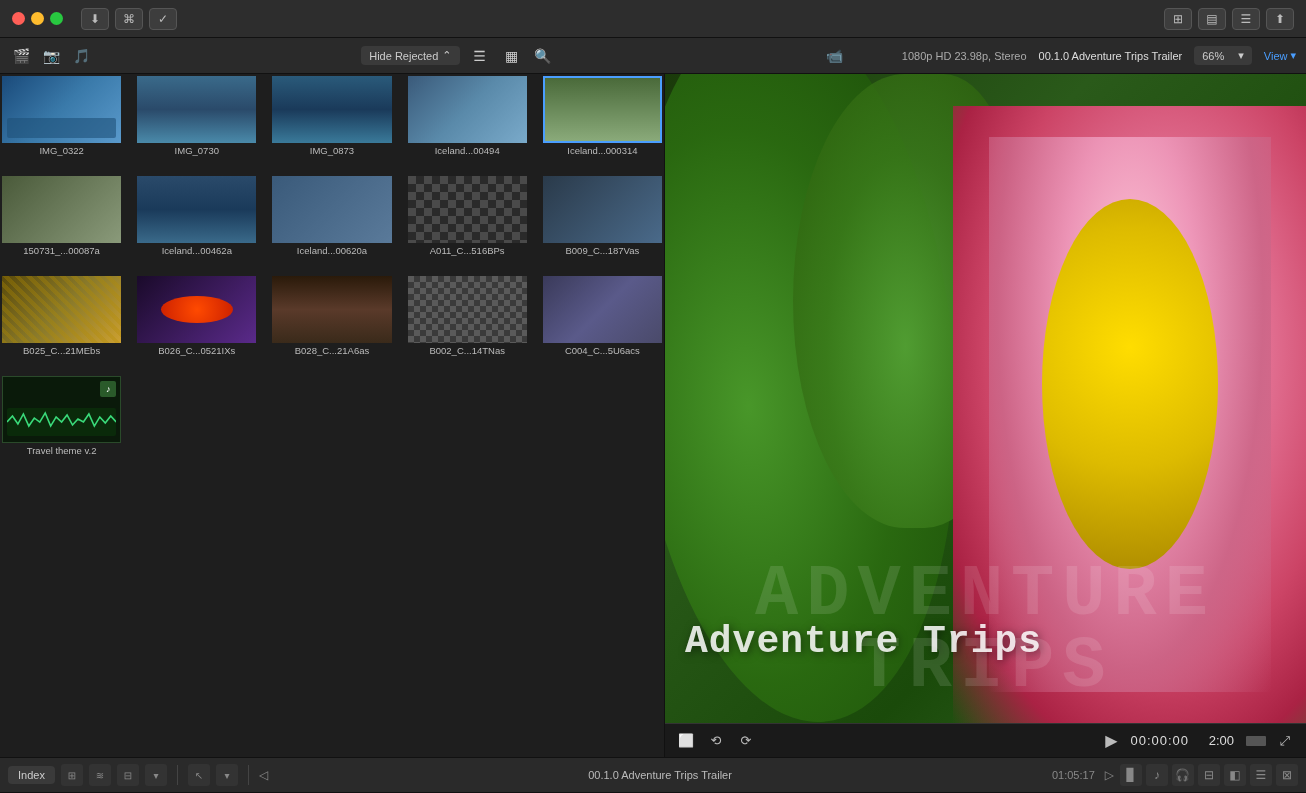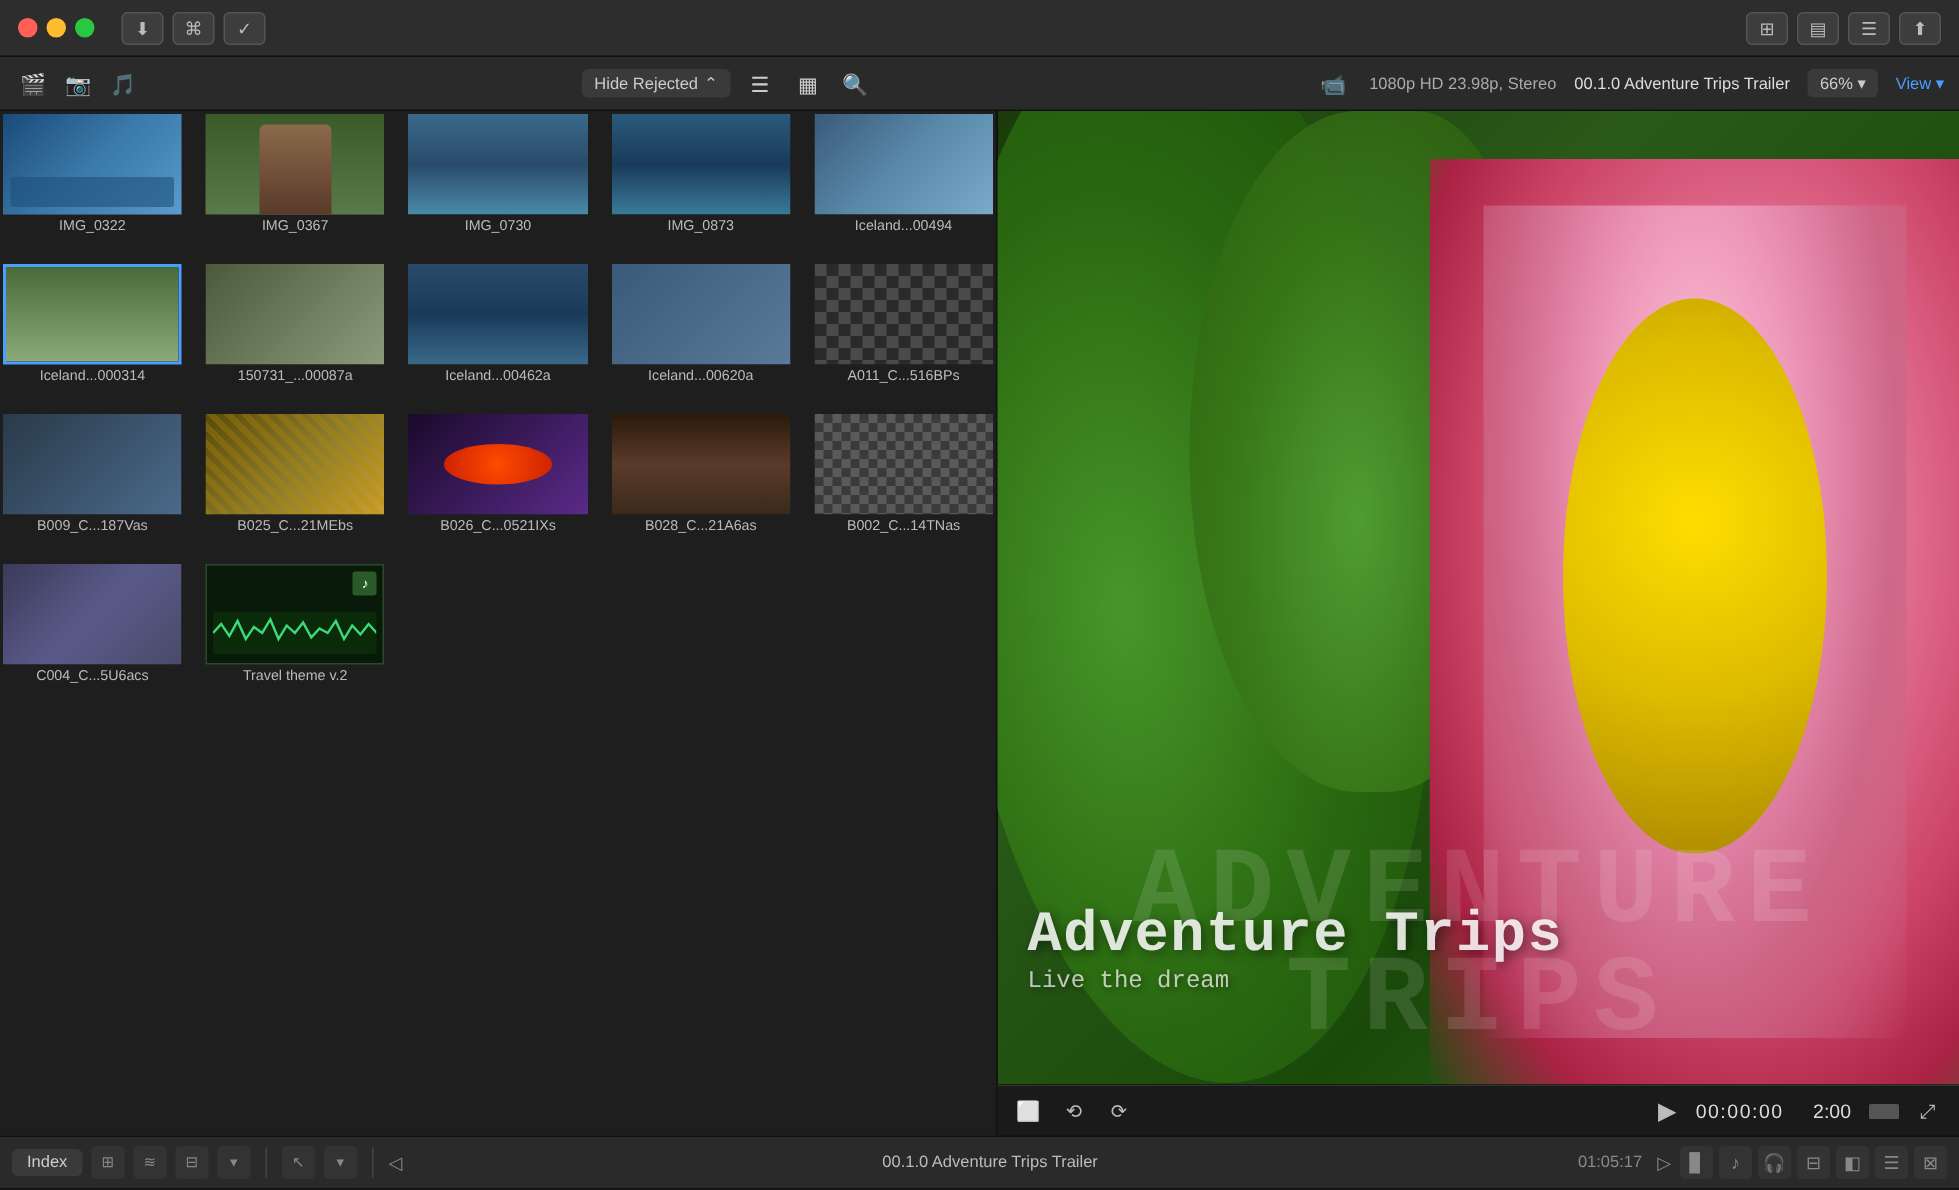--- a/index.html
+++ b/index.html
@@ -98,33 +98,34 @@
     }
     .toolbar-right {
       display: flex;
       align-items: center;
       gap: 12px;
       margin-left: auto;
     }
     .video-info {
       color: #aaa;
       font-size: 11px;
+      margin-left: 43px;
     }
     .clip-name {
       color: #ddd;
       font-size: 11px;
     }
     .zoom-btn {
       background: #3a3a3a;
       border-radius: 4px;
       padding: 3px 8px;
       color: #ccc;
       cursor: pointer;
       font-size: 11px;
-      display: flex; align-items: center; gap: 3px;
+      display: flex; align-items: center; gap: 14px;
     }
     .view-btn {
       color: #4a9eff;
       font-size: 11px;
       cursor: pointer;
       display: flex; align-items: center; gap: 3px;
     }
 
     
     .main-area {
@@ -367,28 +368,20 @@
 
       <div class="clip-item">
         <div class="clip-thumb thumb-blue">
           <div style="width:100%;height:100%;background:linear-gradient(135deg,#1a4a7a,#3a7aaa,#5a9acc);position:relative">
             <div style="position:absolute;bottom:5px;left:5px;right:5px;height:20px;background:rgba(30,80,120,0.6);border-radius:2px"></div>
           </div>
         </div>
         <div class="clip-label">IMG_0322</div>
       </div>
       <div class="clip-item">
-        <div class="clip-thumb thumb-person">
-          <div style="width:100%;height:100%;background:linear-gradient(180deg,#3a5a2a,#5a7a4a);position:relative">
-            <div style="position:absolute;bottom:0;left:30%;width:40%;height:90%;background:linear-gradient(180deg,#8a6a4a,#5a3a2a);border-radius:4px 4px 0 0"></div>
-          </div>
-        </div>
-        <div class="clip-label">IMG_0367</div>
-      </div>
-      <div class="clip-item">
         <div class="clip-thumb thumb-water">
           <div style="width:100%;height:100%;background:linear-gradient(180deg,#3a6a8a,#2a4a6a,#4a8aaa)"></div>
         </div>
         <div class="clip-label">IMG_0730</div>
       </div>
       <div class="clip-item">
         <div class="clip-thumb">
           <div style="width:100%;height:100%;background:linear-gradient(180deg,#2a5a7a,#1a3a5a,#3a7a9a)"></div>
         </div>
         <div class="clip-label">IMG_0873</div>
@@ -497,21 +490,20 @@
 
       <div style="position:absolute;top:5%;right:0;width:55%;height:95%;overflow:hidden;">
         <div style="position:absolute;inset:0;background:radial-gradient(ellipse at 60% 40%,#ffaacc 0%,#ee88aa 20%,#dd6688 40%,#cc4466 60%,#aa2244 80%,transparent 100%)"></div>
 
         <div style="position:absolute;top:5%;left:10%;width:80%;height:90%;background:radial-gradient(ellipse at 50% 30%,#ffccdd,#ee99bb,#cc6688,transparent);opacity:0.9"></div>
         <div style="position:absolute;top:15%;left:25%;width:50%;height:60%;background:radial-gradient(circle at 50% 40%,#ffdd00,#ddbb00,#aa8800);border-radius:50%"></div>
       </div>
 
       <div class="preview-overlay-text">
         <div class="preview-title">Adventure Trips</div>
-        <div class="preview-subtitle">Live the dream</div>
       </div>
 
       <div class="bg-title-text">ADVENTURE TRIPS</div>
     </div>
     <div class="preview-controls">
       <div class="preview-ctrl-btn">⬜</div>
       <div class="preview-ctrl-btn">⟲</div>
       <div class="preview-ctrl-btn">⟳</div>
       <div style="flex:1"></div>
       <div class="preview-ctrl-btn" style="font-size:16px;">▶</div>

